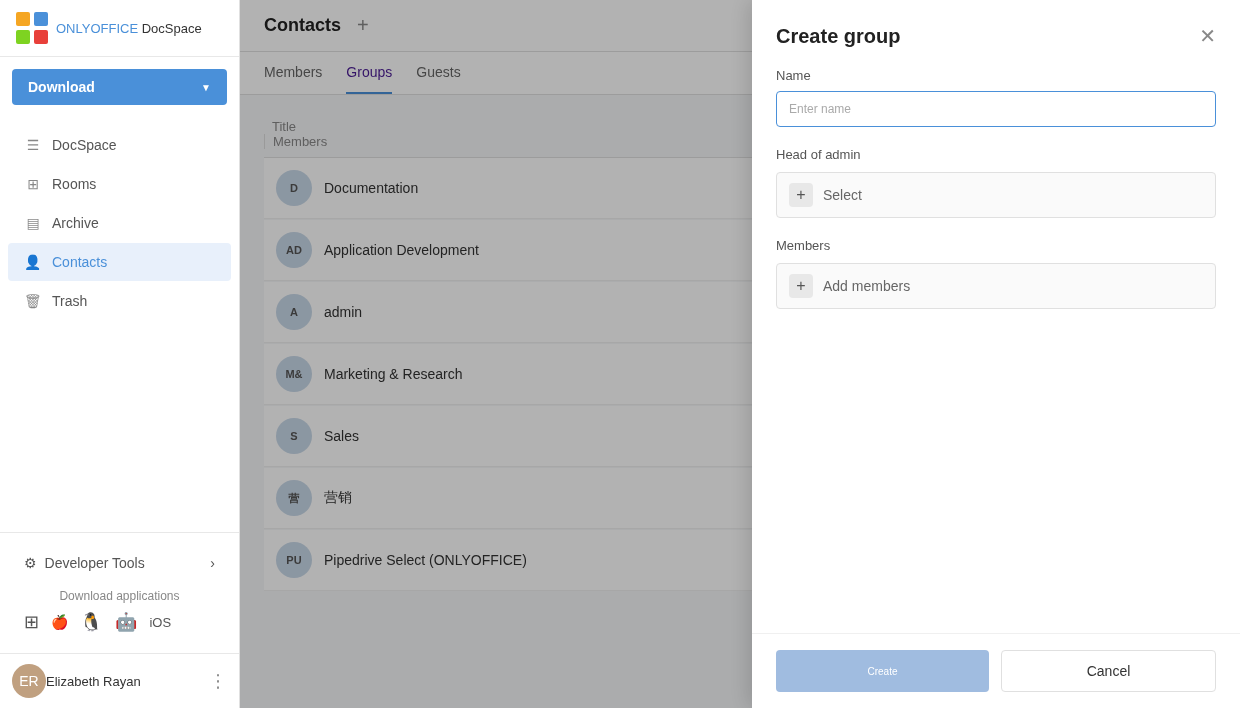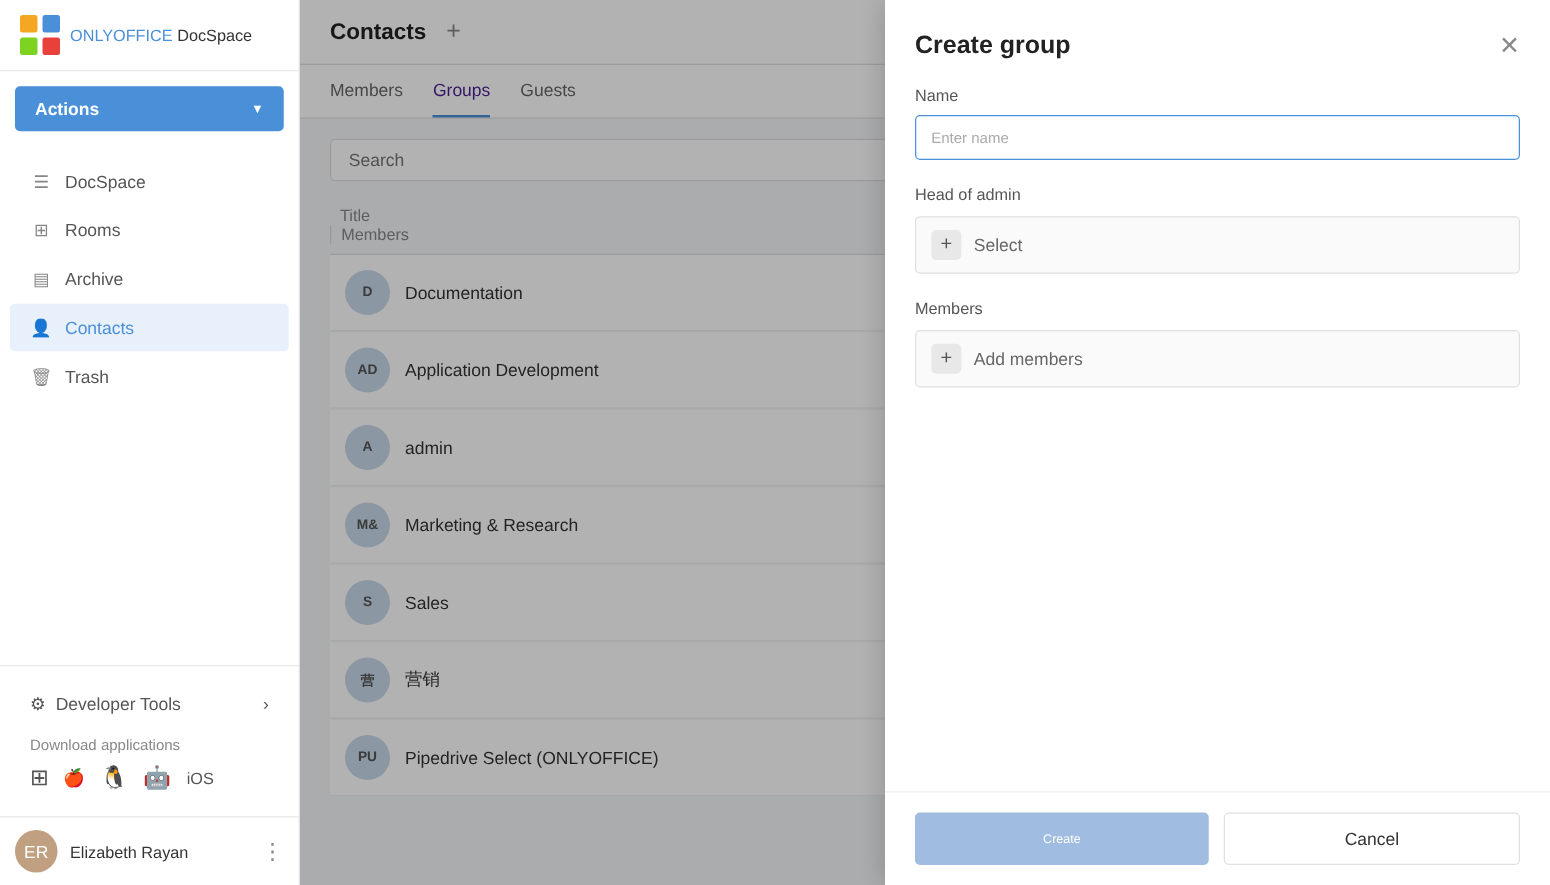--- a/index.html
+++ b/index.html
@@ -19,26 +19,26 @@
     .nav-item { display: flex; align-items: center; gap: 10px; padding: 10px 16px; cursor: pointer; color: #555; font-size: 14px; border-radius: 4px; margin: 1px 8px; }
     .nav-item.active { background: #e8f0fb; color: #4a90d9; font-weight: 500; }
     .nav-icon { width: 18px; height: 18px; opacity: 0.7; display: flex; align-items: center; justify-content: center; font-size: 14px; }
     .nav-item.active .nav-icon { opacity: 1; color: #4a90d9; }
 
     .sidebar-footer { padding: 12px; border-top: 1px solid #e8e8e8; }
     .developer-tools { display: flex; align-items: center; justify-content: space-between; padding: 10px 12px; cursor: pointer; border-radius: 4px; color: #555; }
     .dev-left { display: flex; align-items: center; gap: 8px; }
 
     .download-section { padding: 8px 12px; }
-    .download-label { font-size: 12px; color: #888; margin-bottom: 8px; }
+    .download-label { font-size: 12px; color: #888; margin-bottom: 8px; text-align: center; }
     .download-icons { display: flex; gap: 12px; align-items: center; }
     .dl-icon { font-size: 18px; color: #555; cursor: pointer; }
 
     .user-bar { display: flex; align-items: center; justify-content: space-between; padding: 10px 12px; border-top: 1px solid #e8e8e8; }
-    .user-info { display: flex; align-items: center; gap: 10px; }
+    .user-info { display: flex; align-items: center; gap: 0; }
     .avatar { width: 34px; height: 34px; border-radius: 50%; background: #c0a080; overflow: hidden; display: flex; align-items: center; justify-content: center; font-size: 14px; color: #fff; }
     .user-name { font-size: 13px; font-weight: 500; color: #333; }
     .more-btn { cursor: pointer; color: #888; font-size: 18px; }
 
     
     .main { flex: 1; display: flex; flex-direction: column; background: #f5f6f8; overflow: hidden; }
     .main-header { background: #fff; padding: 14px 24px; border-bottom: 1px solid #e0e0e0; display: flex; align-items: center; gap: 12px; }
     .main-title { font-size: 18px; font-weight: 600; color: #222; }
     .add-btn { background: none; border: none; color: #888; font-size: 20px; cursor: pointer; padding: 0 4px; }
 
@@ -53,21 +53,21 @@
     .col-title { flex: 1; padding-left: 8px; }
     .col-members { width: 100px; text-align: left; padding-left: 8px; border-left: 1px solid #ddd; }
 
     .group-row { display: flex; align-items: center; padding: 12px 0; border-bottom: 1px solid #f0f0f0; background: #fff; margin-bottom: 1px; cursor: pointer; }
     .group-avatar { width: 36px; height: 36px; border-radius: 50%; background: #c8d8e8; display: flex; align-items: center; justify-content: center; font-size: 11px; font-weight: 600; color: #555; margin: 0 12px; flex-shrink: 0; }
     .group-name { flex: 1; color: #333; font-size: 14px; }
     .group-members { width: 100px; color: #777; font-size: 14px; }
 
     
     .modal-overlay { position: fixed; top: 0; left: 240px; right: 0; bottom: 0; background: rgba(0,0,0,0.3); z-index: 100; }
-    .modal { position: fixed; top: 0; right: 0; bottom: 0; width: 532px; background: #fff; box-shadow: -4px 0 20px rgba(0,0,0,0.15); display: flex; flex-direction: column; z-index: 101; }
+    .modal { position: fixed; top: 0; right: 0; bottom: 0; width: 488px; background: #fff; box-shadow: -4px 0 20px rgba(0,0,0,0.15); display: flex; flex-direction: column; z-index: 101; }
     .modal-header { display: flex; align-items: center; justify-content: space-between; padding: 24px 24px 20px; }
     .modal-title { font-size: 20px; font-weight: 600; color: #222; }
     .close-btn { background: none; border: none; font-size: 20px; cursor: pointer; color: #888; }
 
     .modal-body { flex: 1; padding: 0 24px; overflow-y: auto; }
     .form-label { font-size: 13px; font-weight: 500; color: #555; margin-bottom: 8px; display: block; }
     .form-group { margin-bottom: 20px; }
     .form-input { width: 100%; border: 1px solid #4a90d9; border-radius: 4px; padding: 10px 12px; font-size: 12px; outline: none; color: #333; }
     .form-input::placeholder { color: #aaa; }
 
@@ -93,21 +93,21 @@
     <svg class="logo-icon" viewBox="0 0 32 32">
       <rect x="0" y="0" width="14" height="14" rx="2" class="logo-rect1"></rect>
       <rect x="18" y="0" width="14" height="14" rx="2" class="logo-rect2"></rect>
       <rect x="0" y="18" width="14" height="14" rx="2" class="logo-rect3"></rect>
       <rect x="18" y="18" width="14" height="14" rx="2" class="logo-rect4"></rect>
     </svg>
     <span class="logo-text"><span>ONLYOFFICE</span> DocSpace</span>
   </div>
 
   <button class="actions-btn">
-    <span>Actions</span>
+    <span>Download</span>
     <span class="chevron">▼</span>
   </button>
 
   <nav class="sidebar-nav">
     <div class="nav-item">
       <span class="nav-icon">☰</span>
       <span>DocSpace</span>
     </div>
     <div class="nav-item">
       <span class="nav-icon">⊞</span>
@@ -168,21 +168,20 @@
     </div>
     <div class="tab active">
       <span>Groups</span>
     </div>
     <div class="tab">
       <span>Guests</span>
     </div>
   </div>
 
   <div class="content-area">
-    <input class="search-bar" type="text" placeholder="Search" style="">
 
     <div class="table-header">
       <div class="col-title">Title</div>
       <div class="col-members">Members</div>
     </div>
 
     <div id="groups-list">
         <div class="group-row">
       <div class="group-avatar">D</div>
       <span class="group-name">Documentation</span>

